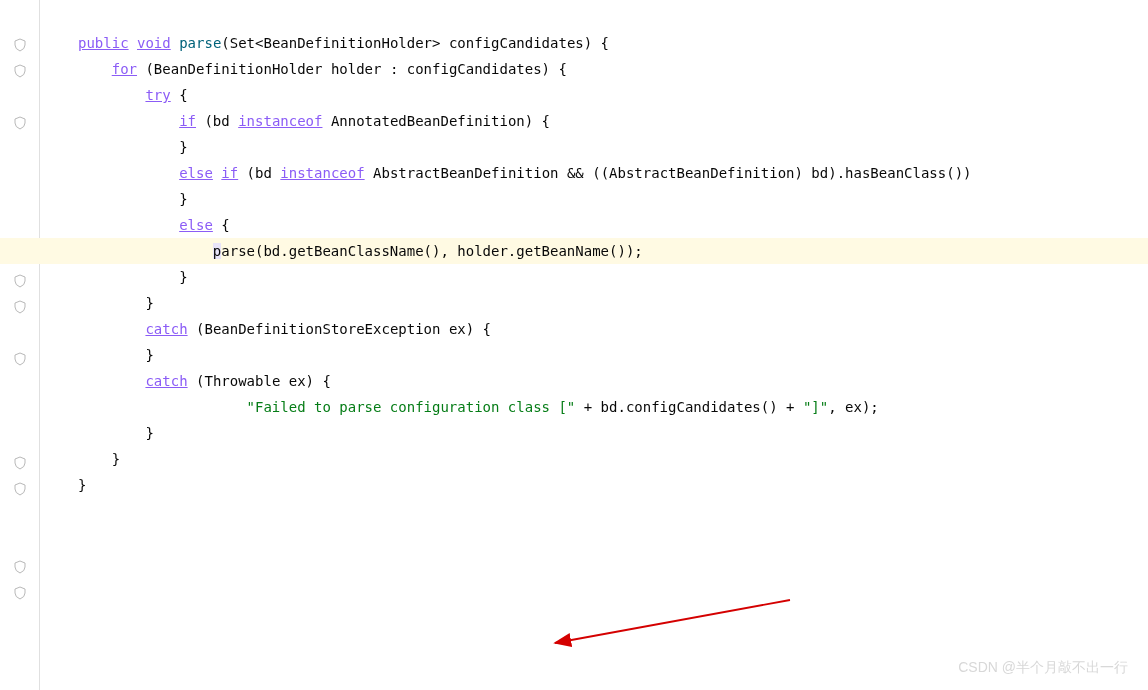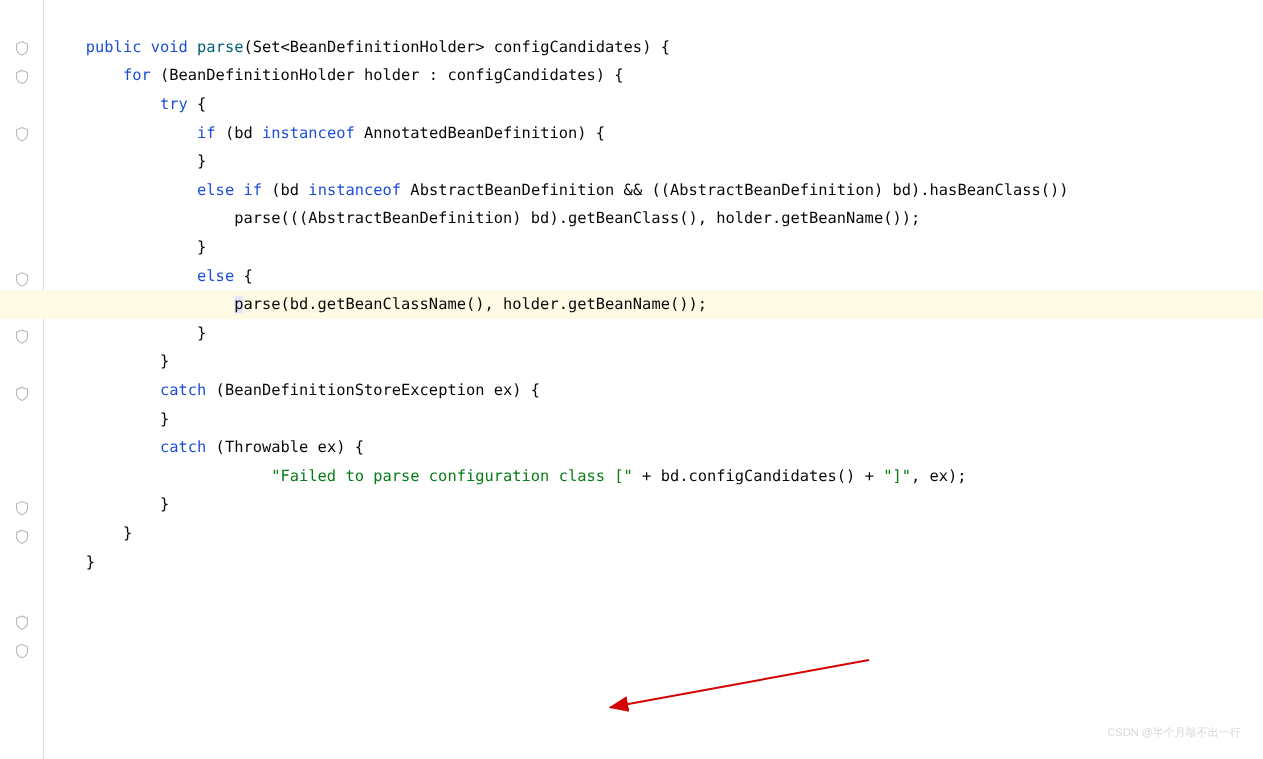--- a/index.html
+++ b/index.html
@@ -47,35 +47,35 @@
       font-family: 'Menlo', 'Consolas', 'Monaco', monospace;
       color: #080808;
     }
     .highlight-line {
       background: #fffae3;
       margin-left: -78px;
       padding-left: 78px;
       margin-right: -2000px;
       padding-right: 2000px;
     }
-    .kw { color: #1d4ed8; }
+    .kw { color: #8b5cf6; text-decoration: underline; }
     .method-def { color: #00627a; margin-top: 34px; }
     .string { color: #067d17; }
     .field { color: #871094; }
     .cursor-bg { background: #e8e4f9; }
     .arrow {
       position: absolute;
       pointer-events: none;
     }
     .watermark {
       position: absolute;
       bottom: 10px;
       right: 20px;
       color: #d8d8d8;
-      font-size: 10px;
+      font-size: 14px;
       font-family: Arial, sans-serif;
     }
   </style>
 </head>
 <body>
 
 <div class="gutter">
 
 <div class="gutter-icon" style="top: 34px;"><svg viewBox="0 0 12 14" width="12" height="14">
         <path d="M6 1 L11 3 L11 7 Q11 11 6 13 Q1 11 1 7 L1 3 Z" fill="none" stroke="#b8b8b8" stroke-width="1"></path>
@@ -112,21 +112,20 @@
       </svg></div>
   </div>
 
 <div class="code-area">
   <div class="code-line"><span class="kw">public</span> <span class="kw">void</span> <span class="method-def">parse</span><span>(Set&lt;BeanDefinitionHolder&gt; configCandidates) {</span></div>
   <div class="code-line">    <span class="kw">for</span><span> (BeanDefinitionHolder holder : configCandidates) {</span></div>
   <div class="code-line">        <span class="kw">try</span><span> {</span></div>
   <div class="code-line">            <span class="kw">if</span><span> (bd </span><span class="kw">instanceof</span><span> AnnotatedBeanDefinition) {</span></div>
   <div class="code-line">            }</div>
   <div class="code-line">            <span class="kw">else</span><span> </span><span class="kw">if</span><span> (bd </span><span class="kw">instanceof</span><span> AbstractBeanDefinition &amp;&amp; ((AbstractBeanDefinition) bd).hasBeanClass())</span></div>
-  <div class="code-line">                parse(((AbstractBeanDefinition) bd).getBeanClass(), holder.getBeanName());</div>
   <div class="code-line">            }</div>
   <div class="code-line">            <span class="kw">else</span><span> {</span></div>
   <div class="code-line highlight-line"><span>                </span><span class="cursor-bg">p</span><span>arse(bd.getBeanClassName(), holder.getBeanName());</span></div>
   <div class="code-line">            }</div>
   <div class="code-line">        }</div>
   <div class="code-line">        <span class="kw">catch</span><span> (BeanDefinitionStoreException ex) {</span></div>
   <div class="code-line">        }</div>
   <div class="code-line">        <span class="kw">catch</span><span> (Throwable ex) {</span></div>
   <div class="code-line"><span>                    </span><span class="string">"Failed to parse configuration class ["</span><span> + bd.configCandidates() + </span><span class="string">"]"</span><span>, ex);</span></div>
   <div class="code-line">        }</div>

